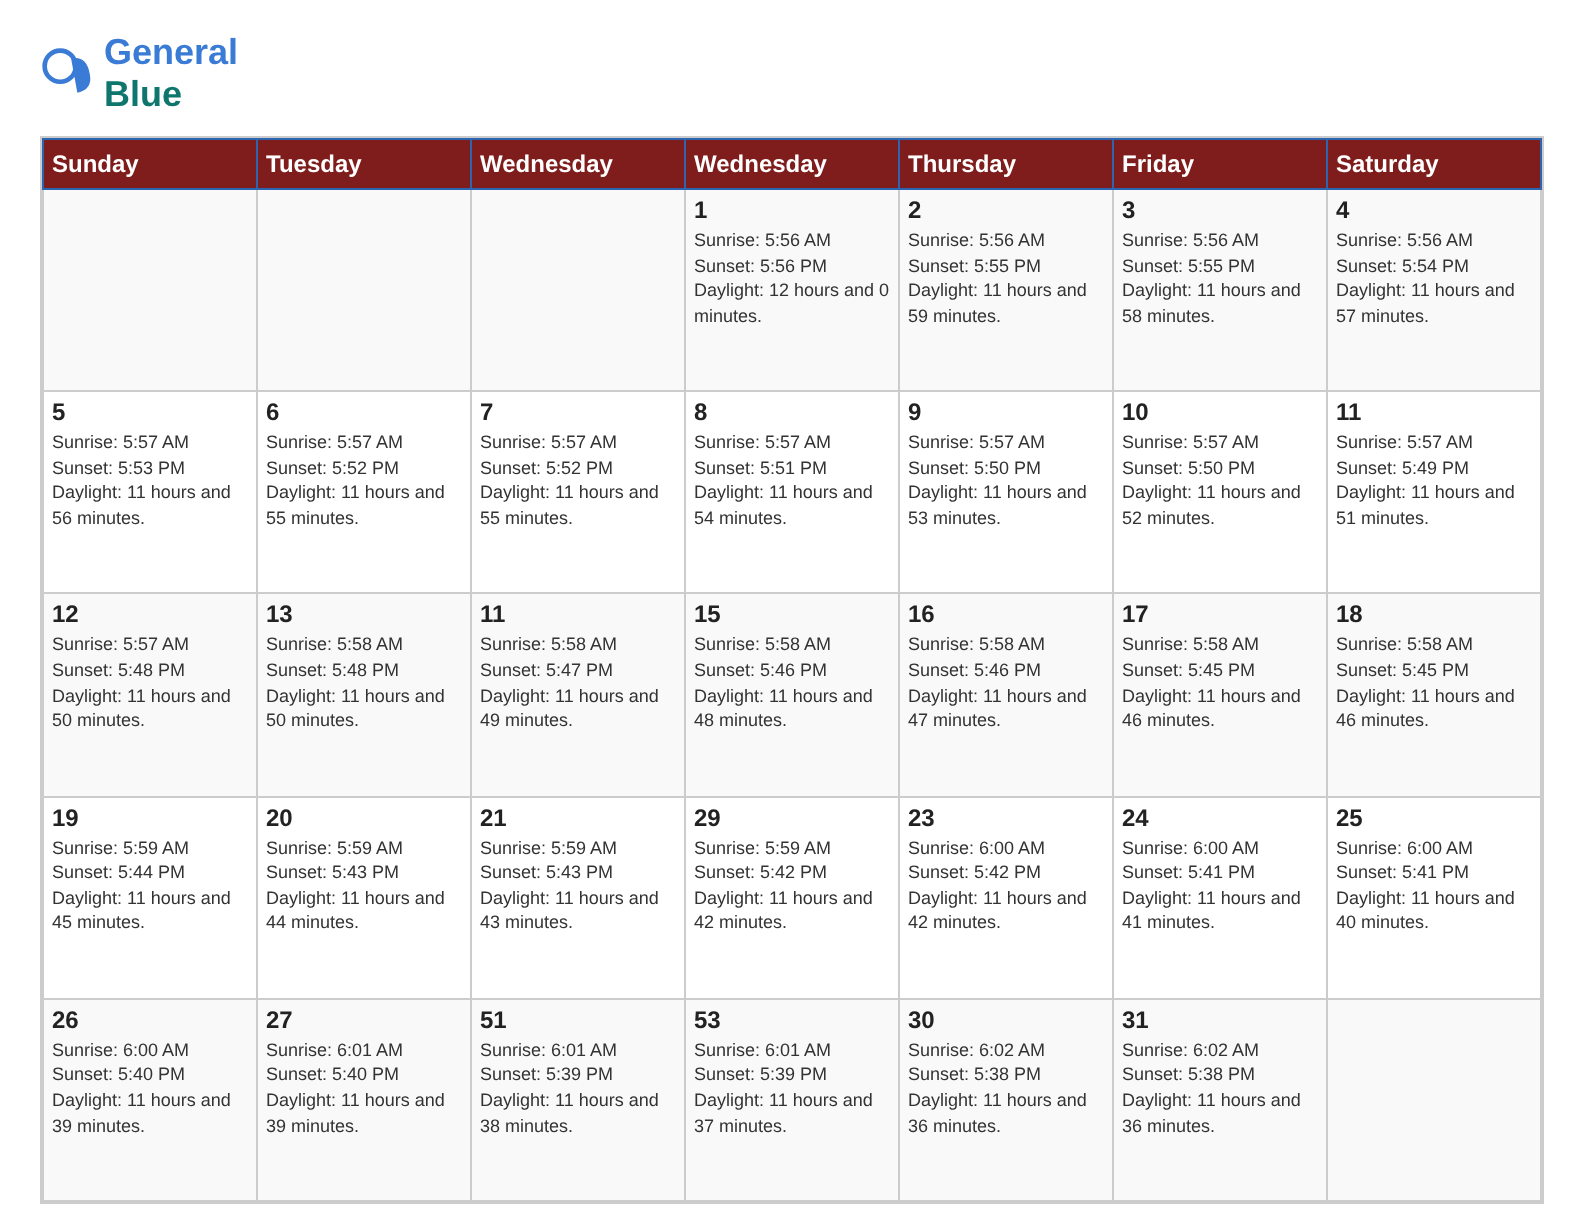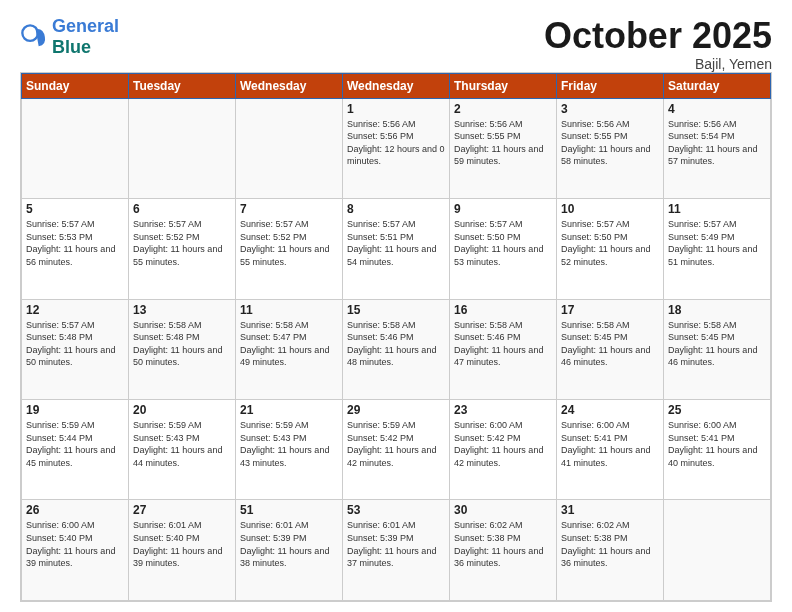--- a/index.html
+++ b/index.html
@@ -14,21 +14,21 @@
       width: 792px;
       height: 612px;
       padding: 16px 20px 10px 20px;
       display: flex;
       flex-direction: column;
     }
     .header {
       display: flex;
       justify-content: space-between;
       align-items: flex-start;
-      margin-bottom: 0;
+      margin-bottom: 10px;
     }
     .logo {
       display: flex;
       align-items: center;
       gap: 4px;
     }
     .logo-text {
       font-size: 18px;
       font-weight: bold;
       color: #1a1a1a;
@@ -58,21 +58,21 @@
       border: 1px solid #ccc;
       border-collapse: collapse;
       width: 100%;
     }
     .calendar table {
       width: 100%;
       border-collapse: collapse;
       height: 100%;
     }
     .calendar thead tr th {
-      background: #c2410c;
+      background: #7f1d1d;
       color: #fff;
       font-size: 12px;
       font-weight: bold;
       padding: 5px 4px;
       border: 1px solid #2d65b0;
       text-align: left;
     }
     .calendar tbody tr td {
       border: 1px solid #ccc;
       vertical-align: top;
@@ -108,24 +108,20 @@
     <div class="logo">
       <svg class="logo-icon" viewBox="0 0 36 36" xmlns="http://www.w3.org/2000/svg">
         <circle cx="13" cy="13" r="10" fill="none" stroke="#3a7bd5" stroke-width="3"></circle>
         <path d="M20 8 Q30 6 32 18 Q34 28 24 30" fill="#3a7bd5"></path>
         <path d="M22 12 Q28 14 26 22" fill="#3a7bd5"></path>
       </svg>
       <div class="logo-text">
         <span>General</span><br>
         <span style="color:#0f766e">Blue</span>
       </div>
-    </div>
-    <div class="title-block">
-      <div class="month-title">October 2025</div>
-      <div class="location">Bajil, Yemen</div>
     </div>
   </div>
 
   <div class="calendar">
     <table>
       <thead>
         <tr>
           <th>Sunday</th>
           <th>Tuesday</th>
           <th>Wednesday</th>

